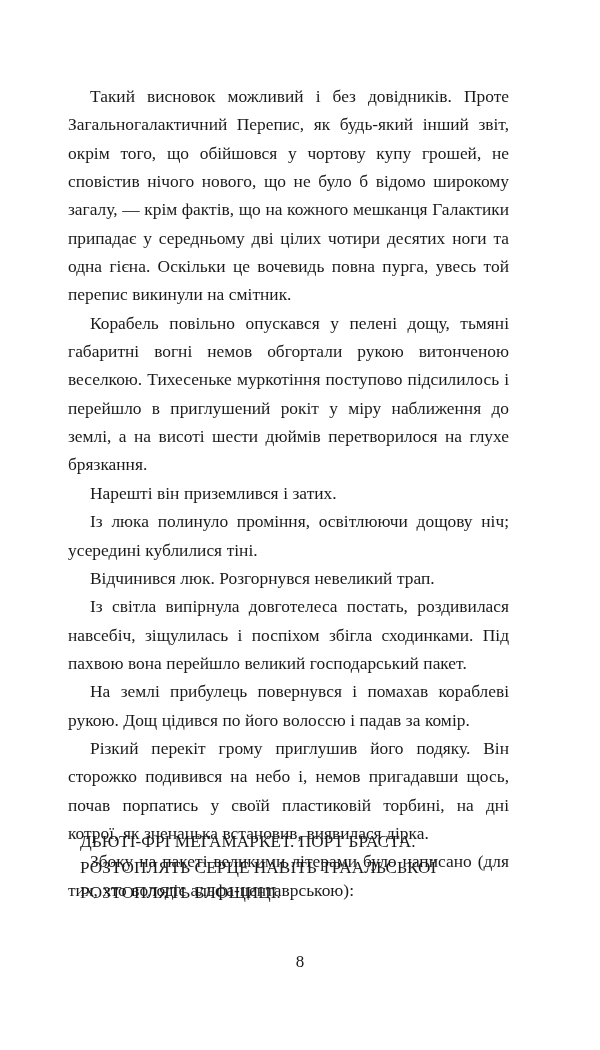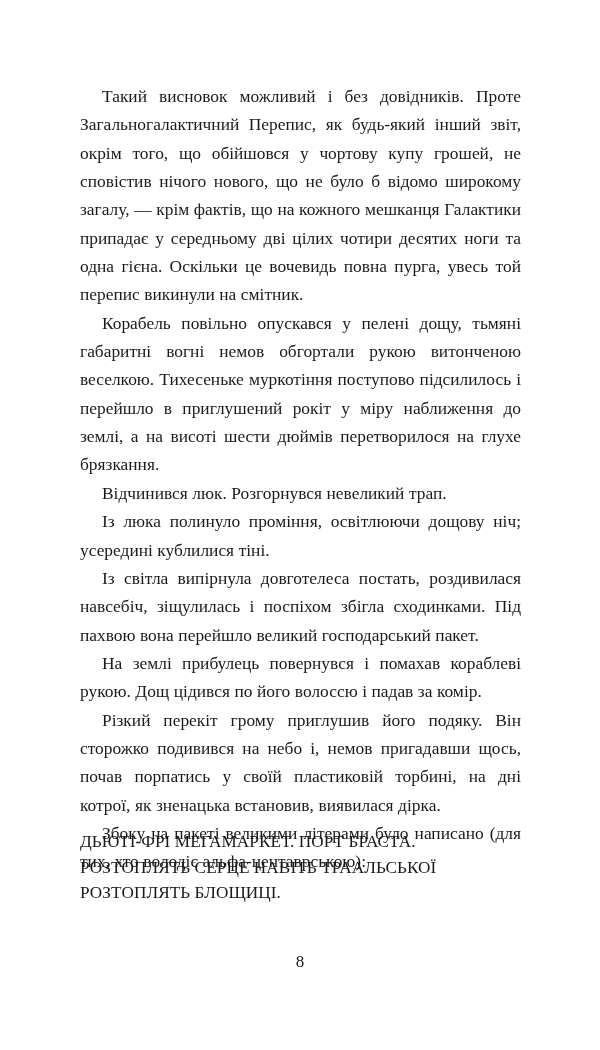--- a/index.html
+++ b/index.html
@@ -18,21 +18,21 @@
   .page {
     position: relative;
     width: 600px;
     height: 1050px;
     background: #ffffff;
     box-sizing: border-box;
   }
 
   .text-block {
     position: absolute;
-    left: 80px;
+    left: 68px;
     top: 82px;
     width: 441px;
   }
 
   p.para {
     margin: 0;
     padding: 0;
     text-indent: 22px;
     text-align: justify;
     text-justify: inter-word;
@@ -73,22 +73,23 @@
   }
 </style>
 </head>
 <body>
 
 <div class="page">
 
   <div class="text-block">
     <p class="para">Такий висновок можливий і без довідників. Проте Загальногалактичний Перепис, як будь-який інший звіт, окрім того, що обійшовся у чортову купу грошей, не сповістив нічого нового, що не було б відомо широкому загалу, — крім фактів, що на кожного мешканця Галактики припадає у середньому дві цілих чотири десятих ноги та одна гієна. Оскільки це вочевидь повна пурга, увесь той перепис викинули на смітник.</p>
     <p class="para">Корабель повільно опускався у пелені дощу, тьмяні габаритні вогні немов обгортали рукою витонченою веселкою. Тихесеньке муркотіння поступово підсилилось і перейшло в приглушений рокіт у міру наближення до землі, а на висоті шести дюймів перетворилося на глухе брязкання.</p>
+    <p class="para">Нарешті він приземлився і затих.</p>
+    <p class="para">Із люка полинуло проміння, освітлюючи дощову ніч; усередині кублилися тіні.</p>
     <p class="para">Відчинився люк. Розгорнувся невеликий трап.</p>
-    <p class="para">Із люка полинуло проміння, освітлюючи дощову ніч; усередині кублилися тіні.</p>
     <p class="para">Із світла випірнула довготелеса постать, роздивилася навсебіч, зіщулилась і поспіхом збігла сходинками. Під пахвою вона перейшло великий господарський пакет.</p>
     <p class="para">На землі прибулець повернувся і помахав кораблеві рукою. Дощ цідився по його волоссю і падав за комір.</p>
     <p class="para">Різкий перекіт грому приглушив його подяку. Він сторожко подивився на небо і, немов пригадавши щось, почав порпатись у своїй пластиковій торбині, на дні котрої, як зненацька встановив, виявилася дірка.</p>
     <p class="para">Збоку на пакеті великими літерами було написано (для тих, хто володіє альфа-центаврською):</p>
   </div>
 
   <div class="sign-block">
     <p class="sign-line">ДЬЮТІ-ФРІ МЕГАМАРКЕТ. ПОРТ БРАСТА.</p>
     <p class="sign-line">РОЗТОПЛЯТЬ СЕРЦЕ НАВІТЬ ТРААЛЬСЬКОЇ</p>
     <p class="sign-line">РОЗТОПЛЯТЬ БЛОЩИЦІ.</p>

